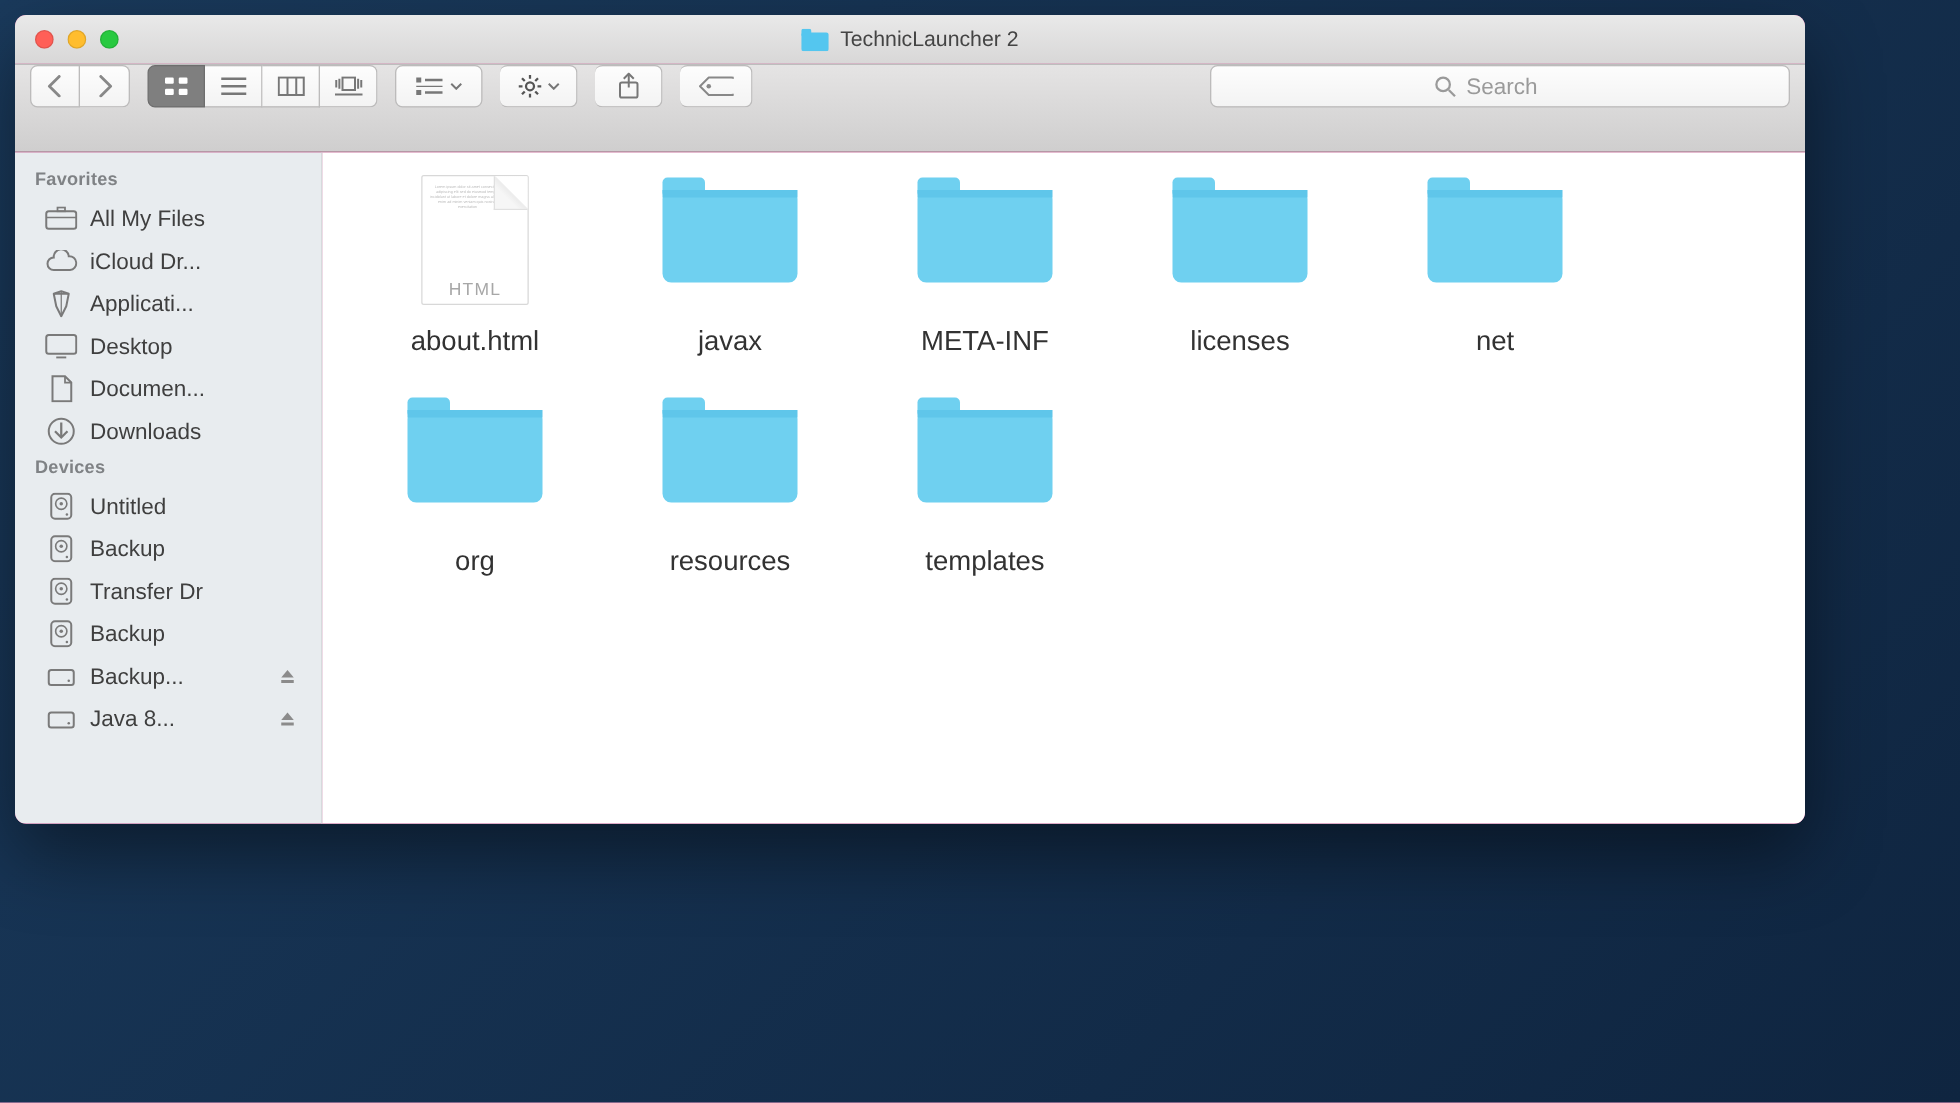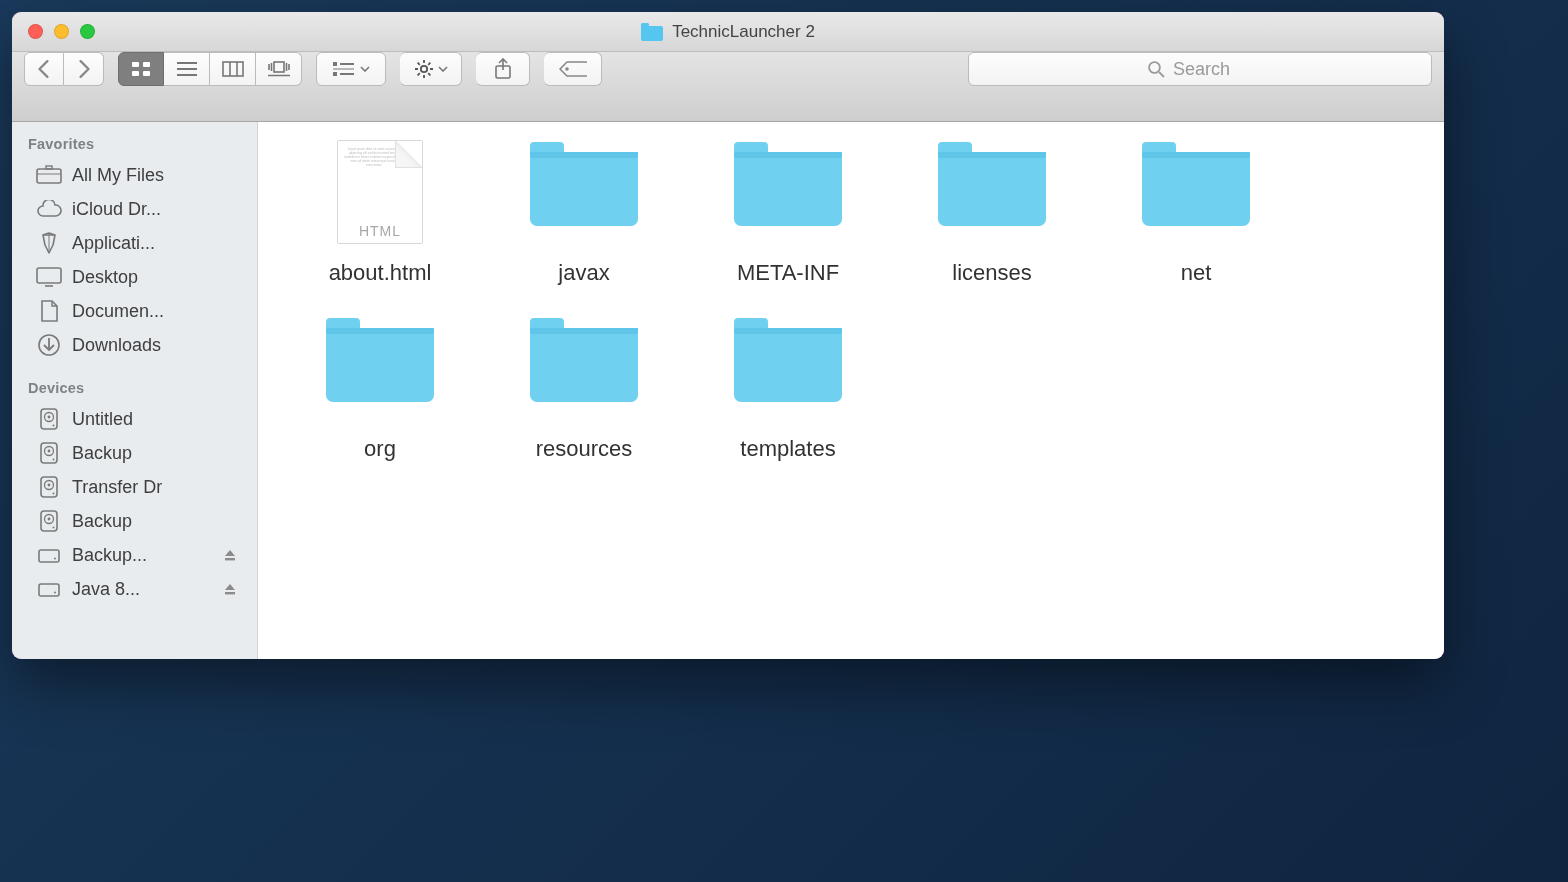--- a/index.html
+++ b/index.html
@@ -346,21 +346,21 @@
         <span class="sb-icon">
           <svg width="24" height="24" viewBox="0 0 24 24">
               <circle cx="12" cy="12" r="10" fill="none" stroke="#7a7a7a" stroke-width="1.6"></circle>
               <line x1="12" y1="5" x2="12" y2="16" stroke="#7a7a7a" stroke-width="1.8"></line>
               <path d="M7 12 L12 17 L17 12" fill="none" stroke="#7a7a7a" stroke-width="1.8"></path>
             </svg>
         </span>
         <span class="lbl">Downloads</span>
       </div>
 
-      <div class="sb-header" style="margin-top:14px;">Devices</div>
+      <div class="sb-header" style="">Devices</div>
 
       <div class="sb-item">
         <span class="sb-icon">
           <svg width="22" height="22" viewBox="0 0 22 22">
               <rect x="3" y="1" width="16" height="20" rx="3" fill="none" stroke="#7a7a7a" stroke-width="1.6"></rect>
               <circle cx="11" cy="9" r="4.5" fill="none" stroke="#7a7a7a" stroke-width="1.3"></circle>
               <circle cx="11" cy="9" r="1.4" fill="#7a7a7a"></circle>
               <circle cx="15.5" cy="17.5" r="1" fill="#7a7a7a"></circle>
             </svg>
         </span>

